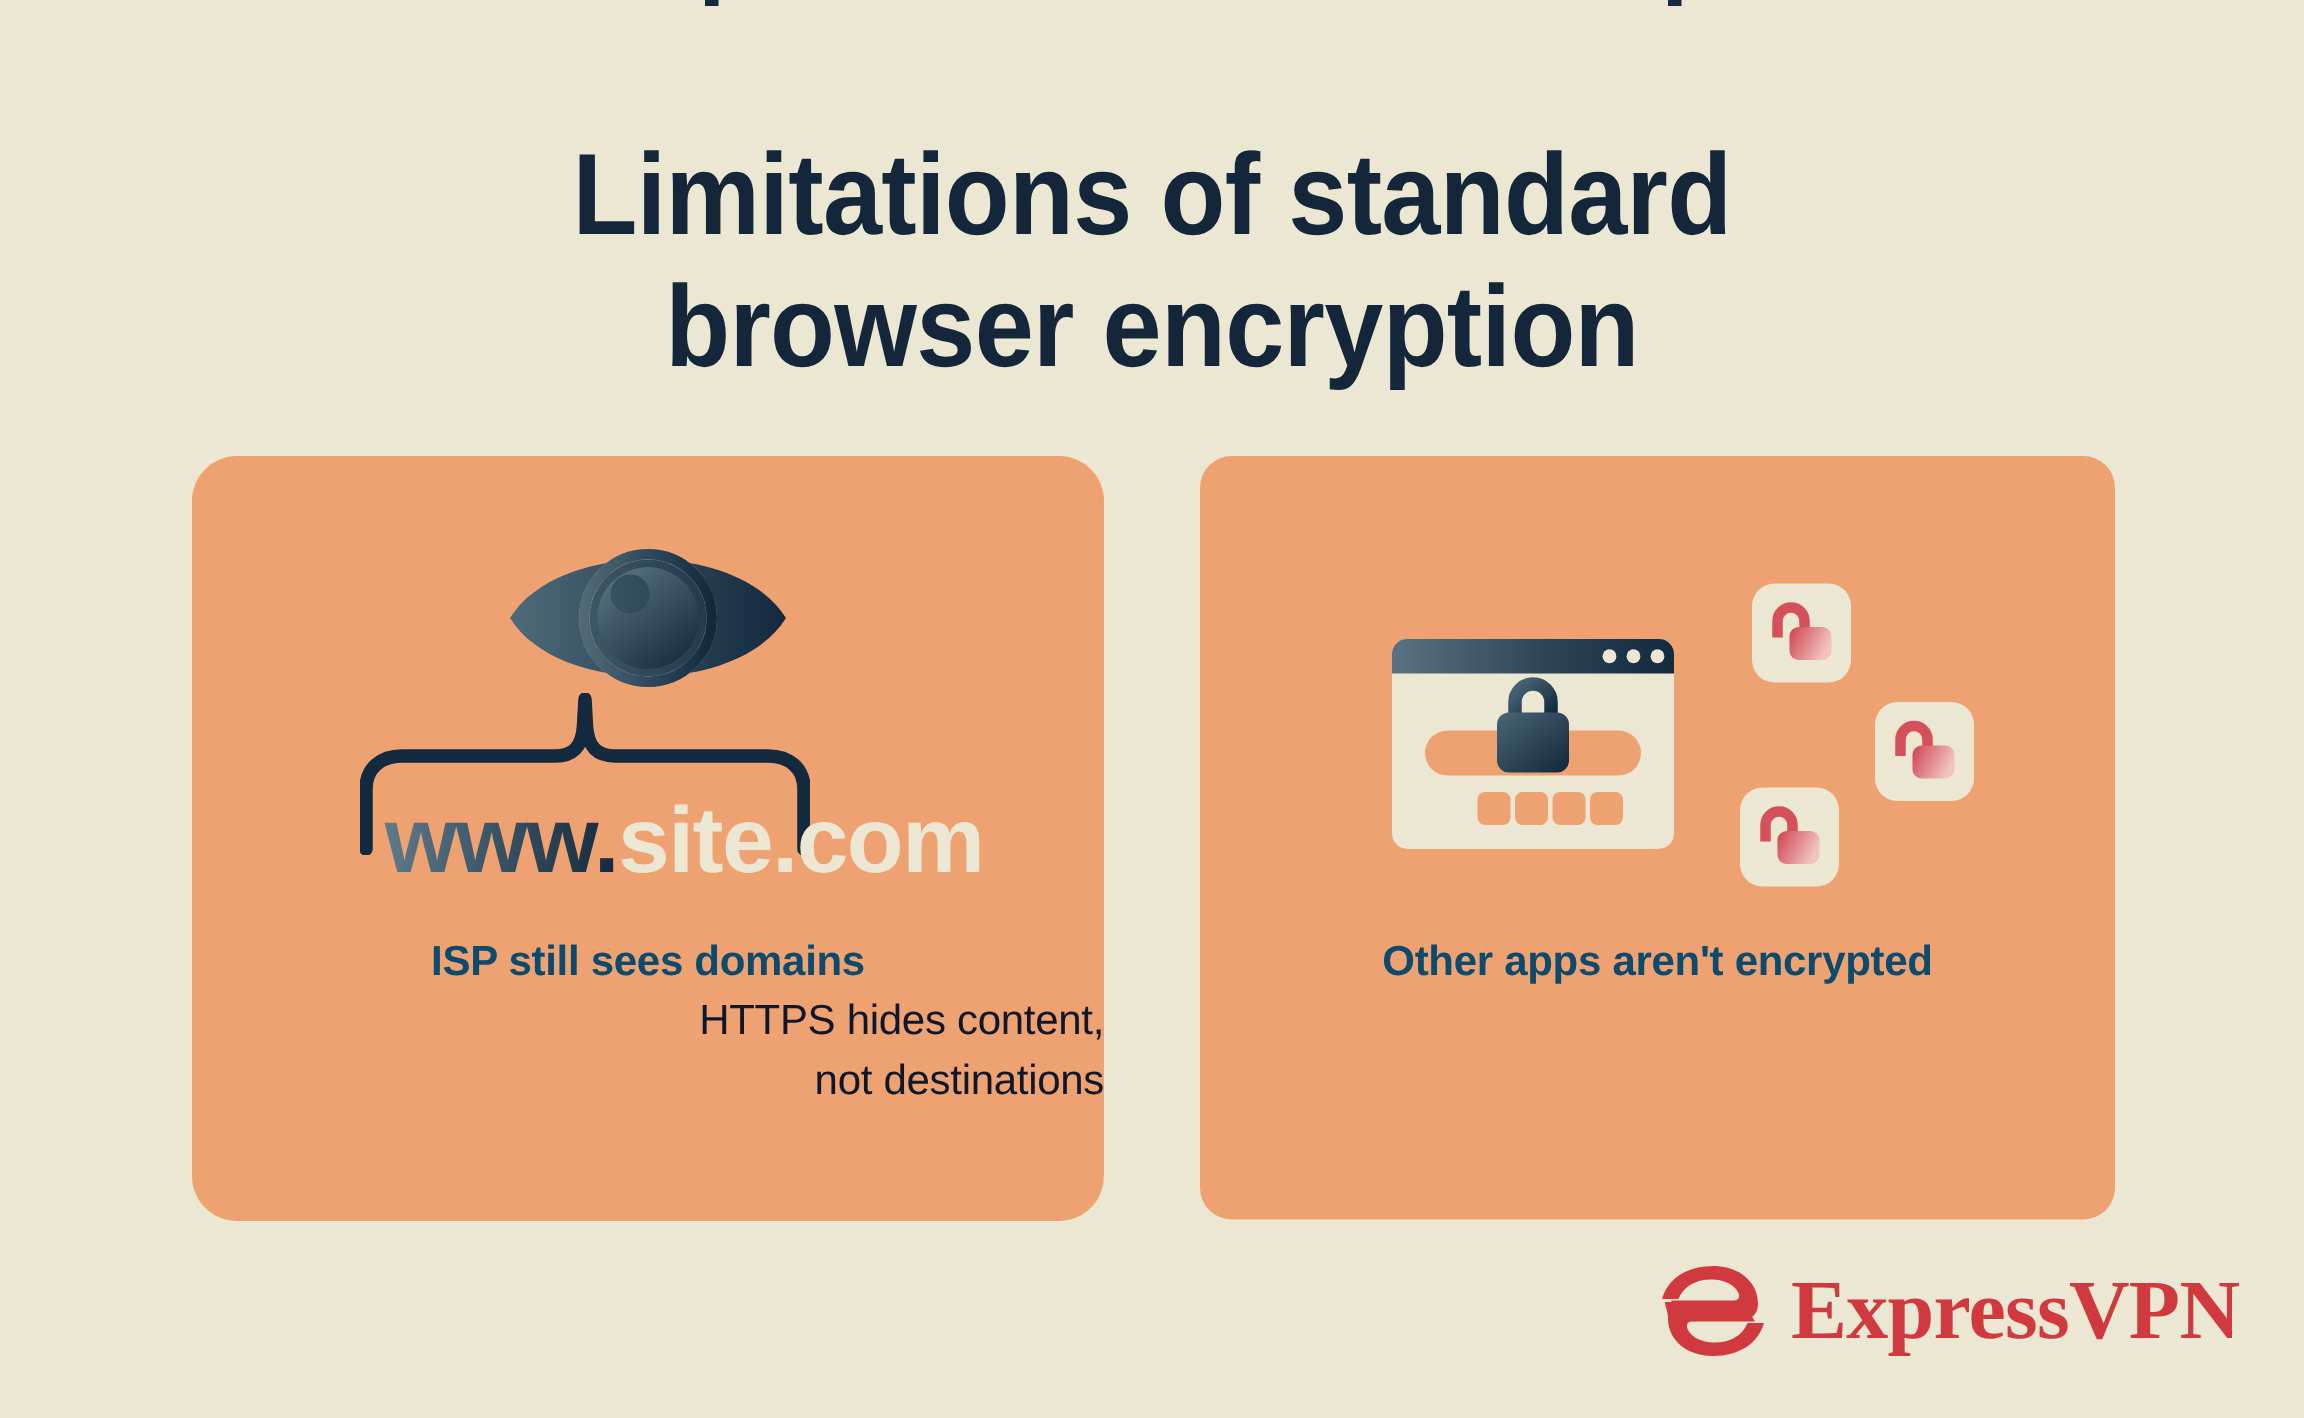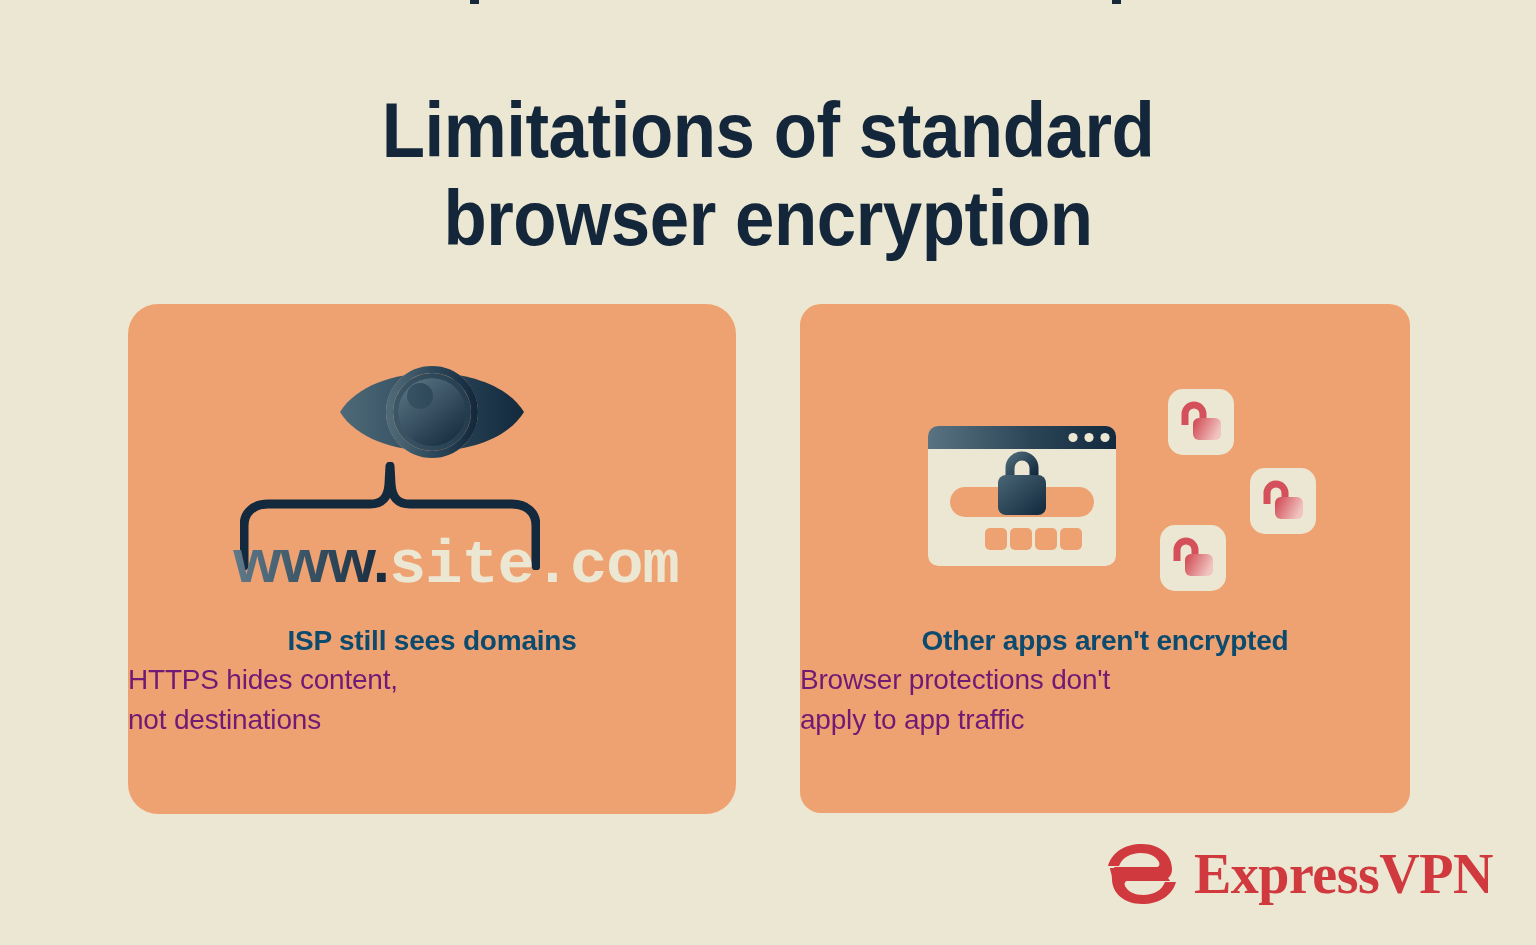--- a/index.html
+++ b/index.html
@@ -72,22 +72,22 @@
     color: #0c4a6e;
     font-weight: bold;
     font-size: 28px;
     line-height: 34px;
     letter-spacing: -0.2px;
   }
   .cap-sub {
     position: absolute;
     left: 0;
     width: 100%;
-    text-align: left;
-    color: #701a75;
+    text-align: right;
+    color: #0f172a;
     font-size: 28px;
     line-height: 40px;
     letter-spacing: -0.2px;
   }
   #left-head  { top: 320px; }
   #left-sub   { top: 356px; }
   #right-head { top: 320px; }
   #right-sub  { top: 356px; }
 
   
@@ -118,21 +118,21 @@
     letter-spacing: -1px;
     white-space: nowrap;
   }
   .url .www {
     background: linear-gradient(90deg, #617a8a 0%, #3b5668 45%, #16283c 100%);
     -webkit-background-clip: text;
     background-clip: text;
     color: transparent;
     margin-left: 48px;
   }
-  .url .site { color: #ece7d2; font-family: Liberation Mono, monospace; }
+  .url .site { color: #ece7d2; }
 
   
   .browser {
     position: absolute;
     left: 128px;
     top: 122px;
     width: 188px;
     height: 140px;
   }
   .tile {
@@ -307,24 +307,20 @@
             <stop offset="0%" stop-color="#cf424e"></stop>
             <stop offset="100%" stop-color="#f0c3bf"></stop>
           </linearGradient>
         </defs>
         <path d="M6 24 L6 13 a9 9 0 0 1 18 0 L24 19" fill="none" stroke="#d4505a" stroke-width="7" stroke-linecap="butt"></path>
         <rect x="14" y="17" width="28" height="22" rx="6" fill="url(#unlockBody3)"></rect>
       </svg>
     </div>
 
     <div class="cap-head" id="right-head">Other apps aren't encrypted</div>
-    <div class="cap-sub" id="right-sub">
-      <div>Browser protections don't</div>
-      <div>apply to app traffic</div>
-    </div>
   </div>
 
   <div class="logo">
     <span class="logo-mark">
       <svg width="78" height="62" viewBox="0 0 78 62">
         <path d="M40 1 C 58 1, 70 12, 70 26 C 70 33, 66 37, 58 37 L 20 37 L 12 24 L 54 24
                  C 57 24, 58 22, 57 19 C 54 13, 47 10, 39 10 C 28 10, 20 15, 17 23 L 6 23
                  C 10 9, 23 1, 40 1 Z" fill="#d03a3f"></path>
         <path d="M8 25 L 60 25 L 68 38 L 26 38 C 23 38, 22 40, 23 43 C 26 49, 33 52, 41 52
                  C 52 52, 60 47, 63 39 L 74 39 C 70 53, 57 61, 40 61 C 22 61, 10 50, 10 36

